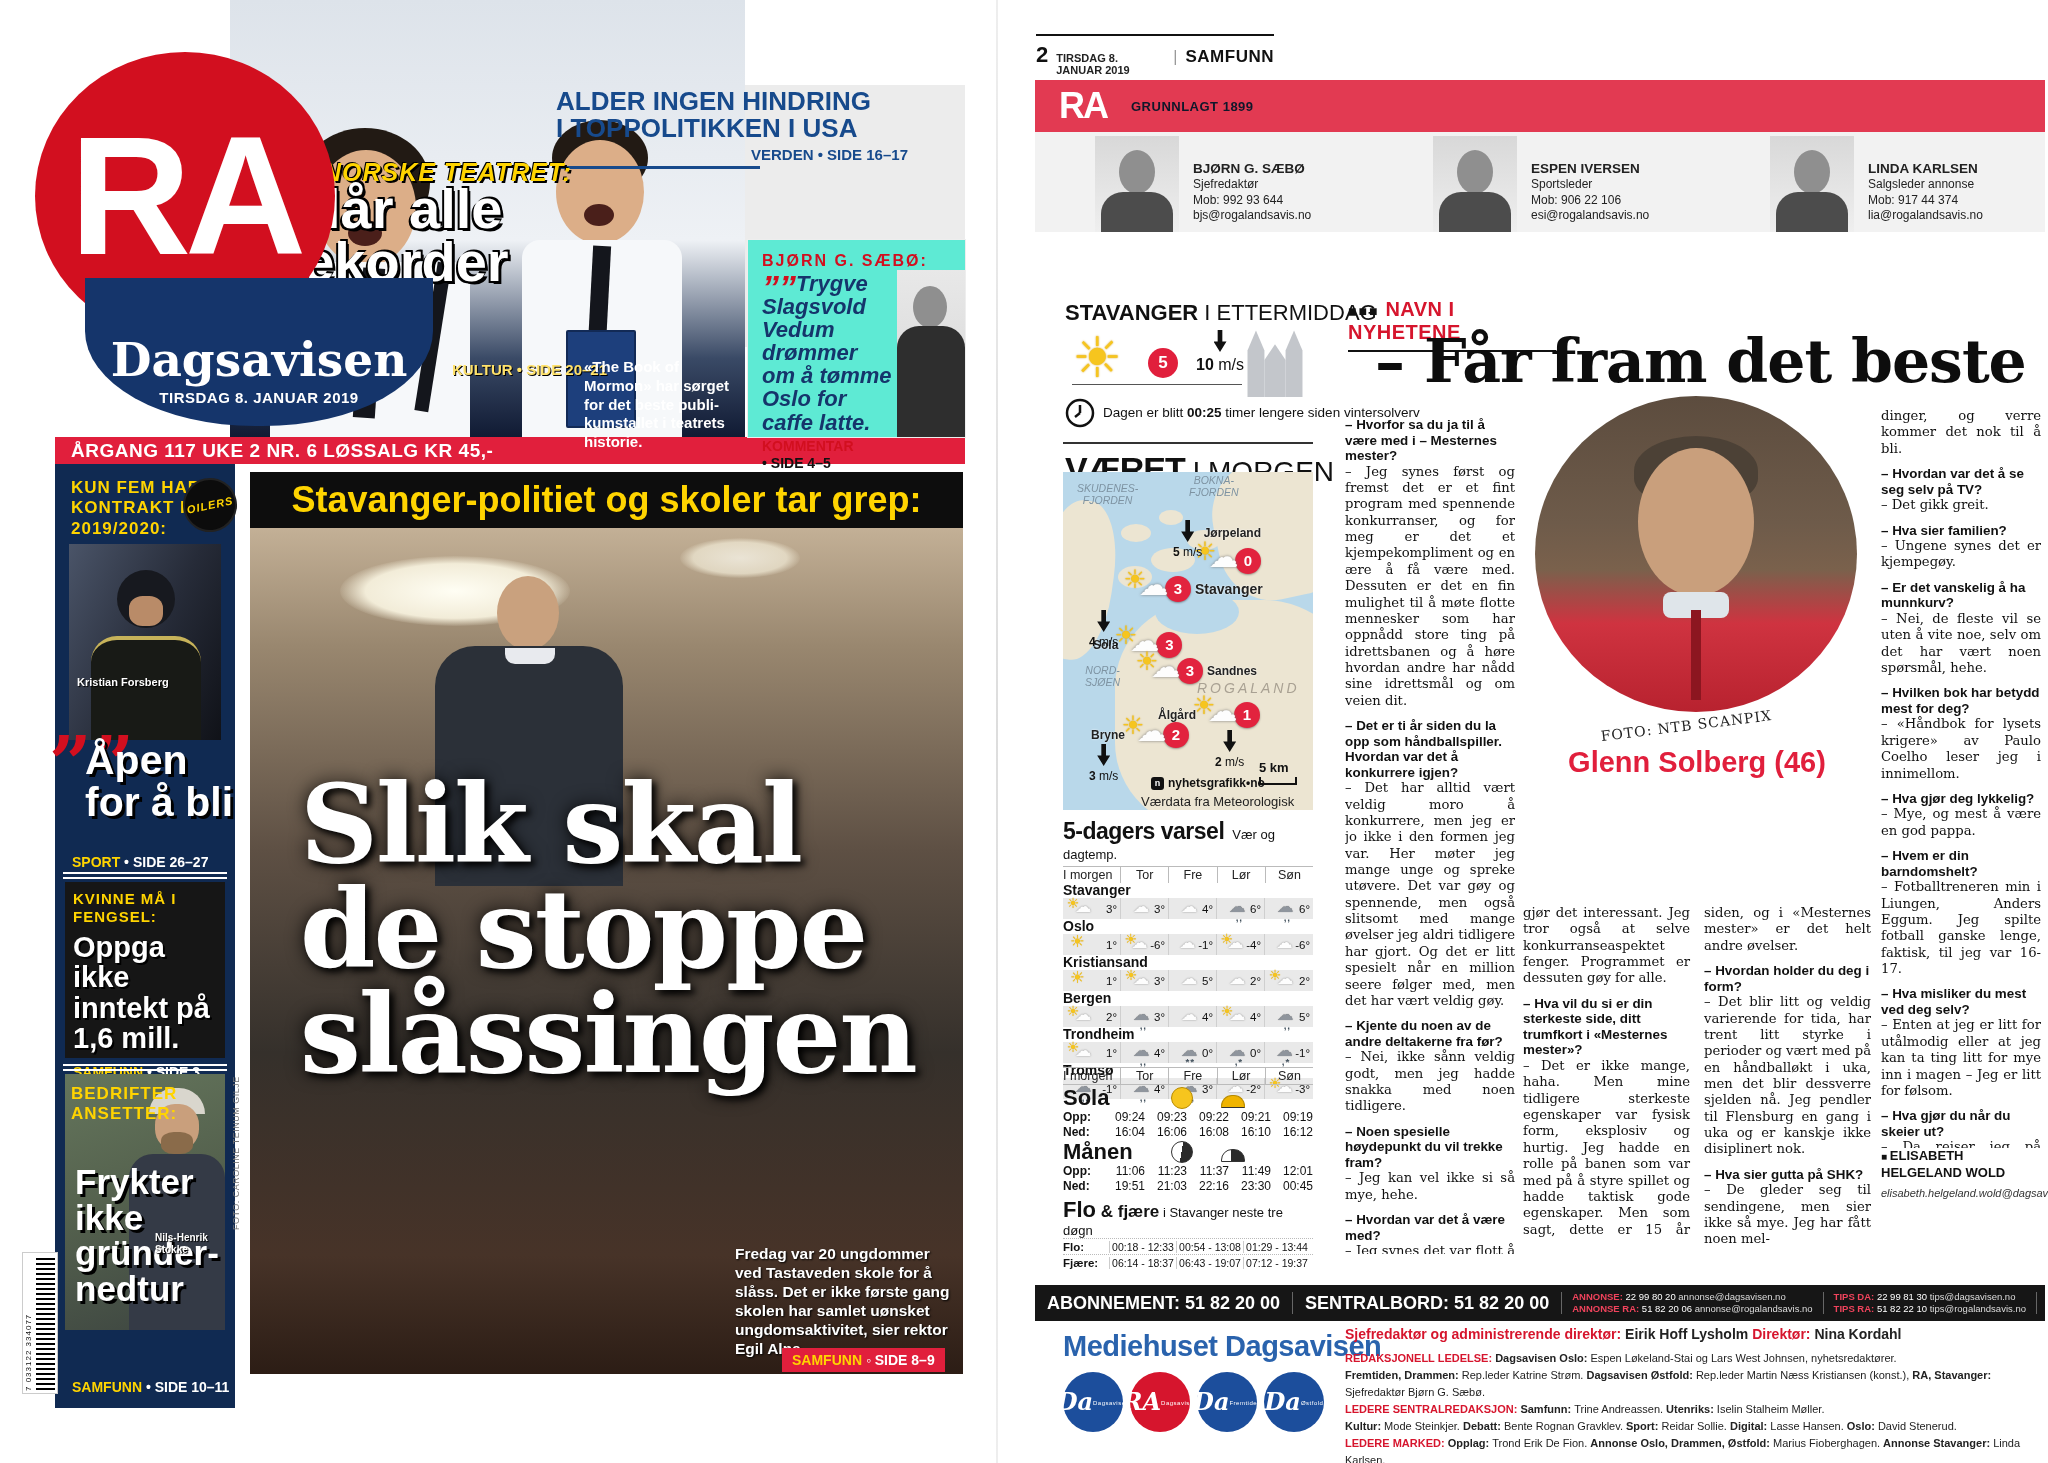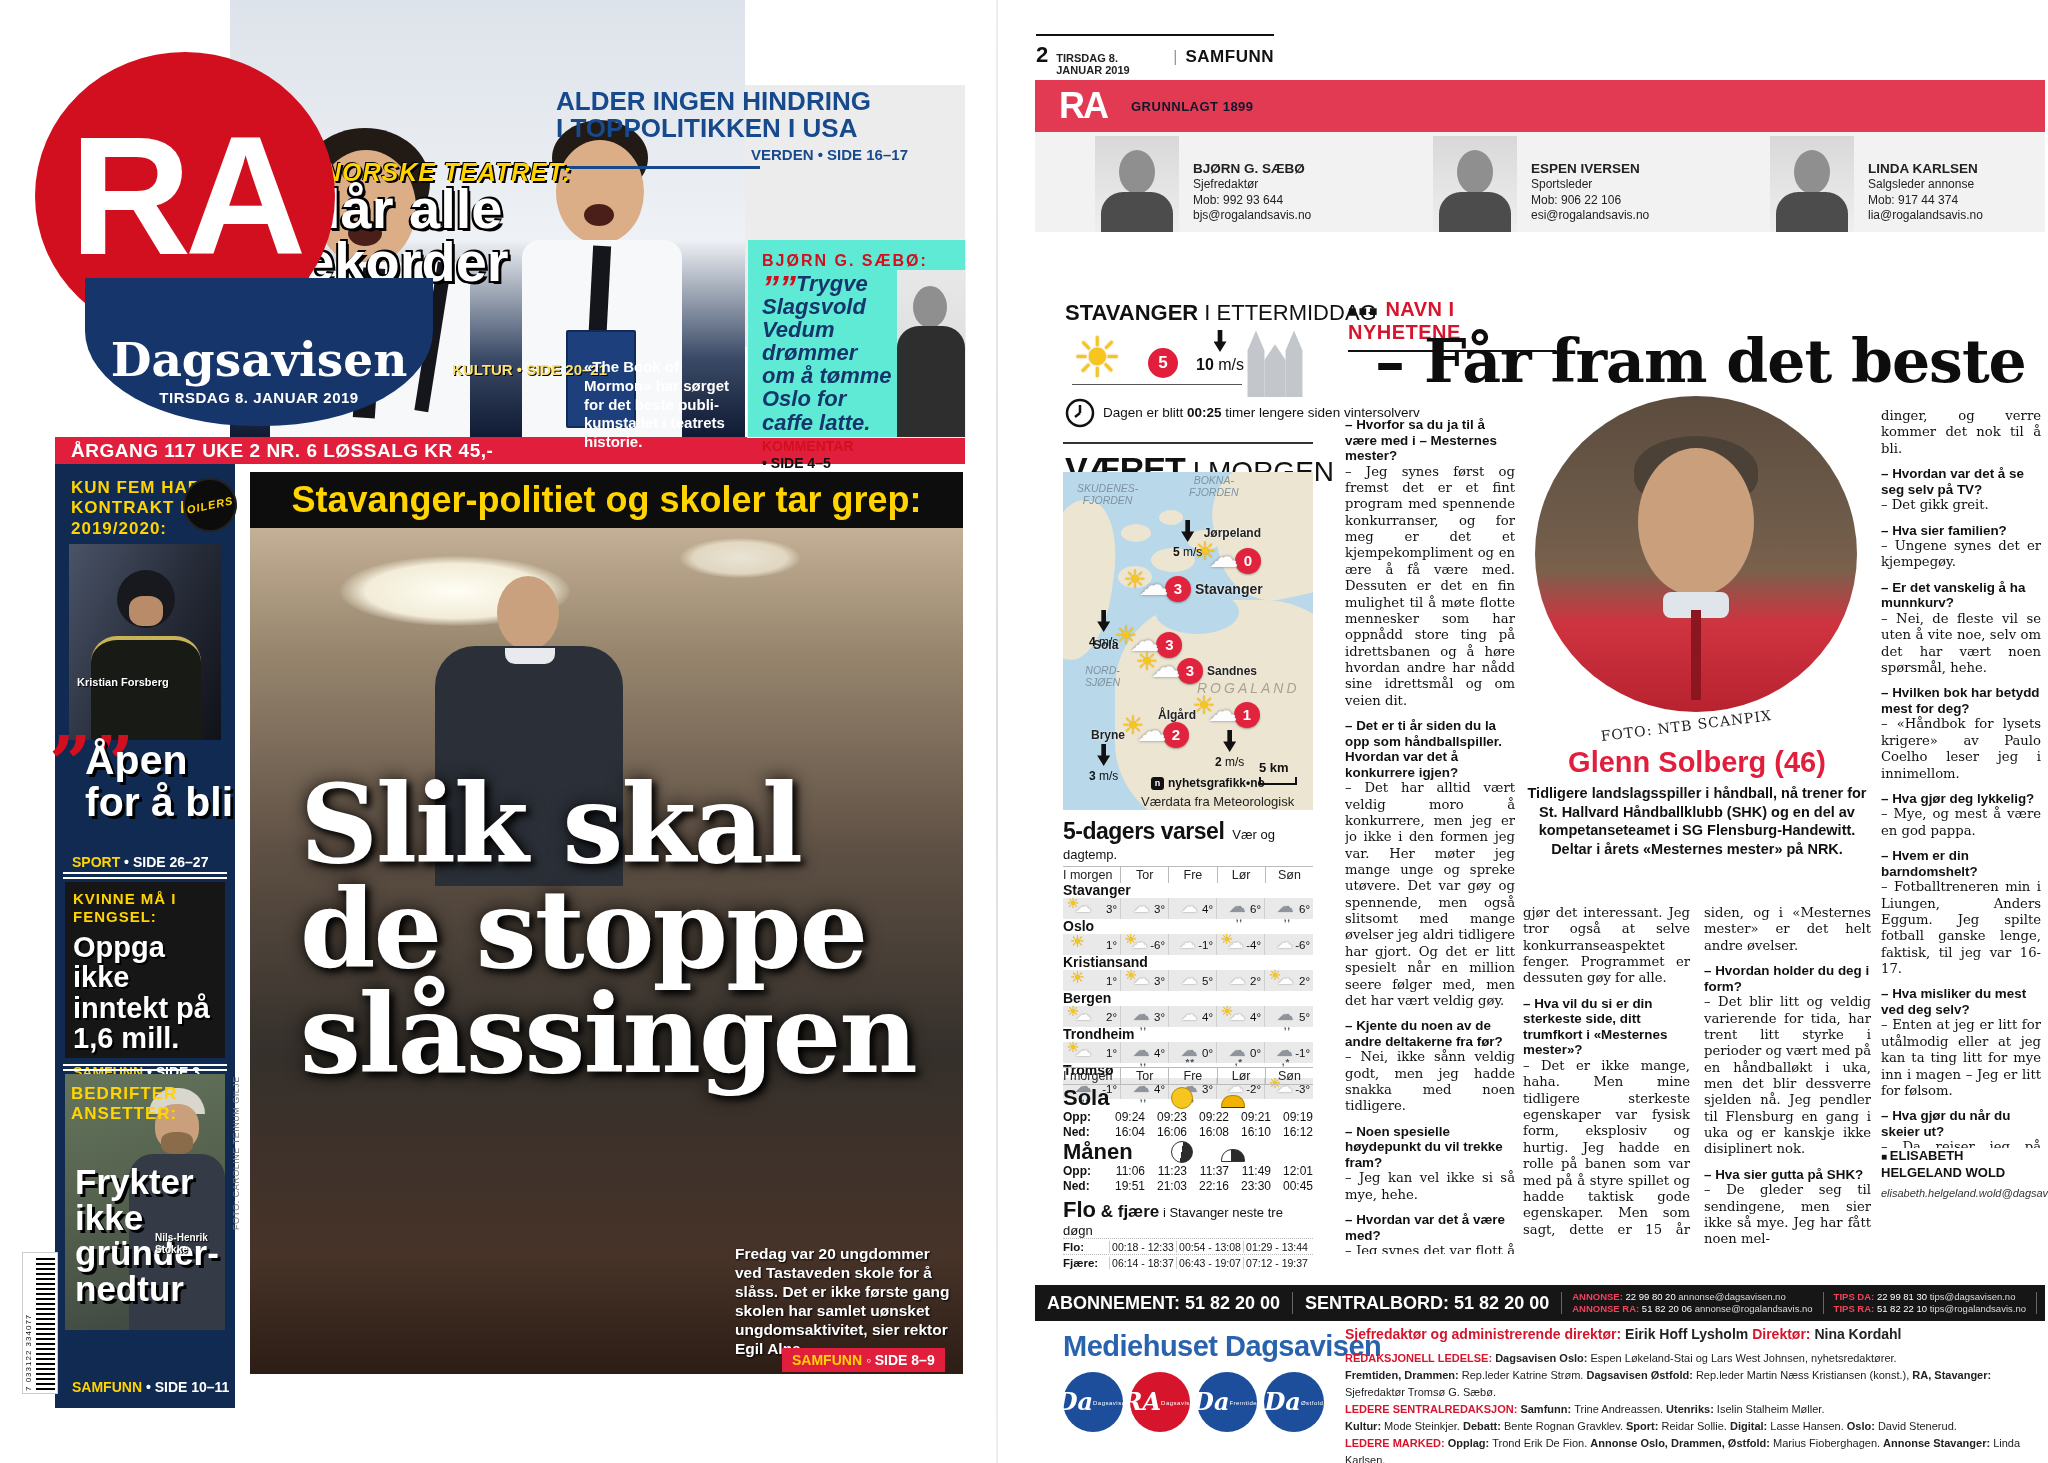--- a/index.html
+++ b/index.html
@@ -819,24 +819,20 @@
     </div>
 
   <div class="abs glenn-circle">
     <div class="glenn-hair"></div>
     <div class="glenn-face"></div>
     <div class="glenn-collar"></div>
     <div class="glenn-zip"></div>
   </div>
   <div class="abs glenn-credit">FOTO: NTB SCANPIX</div>
   <div class="abs glenn-name">Glenn Solberg (46)</div>
-  <div class="abs glenn-bio">
-    <div>Tidligere landslagsspiller i håndball, nå trener for St. Hallvard Håndballklubb (SHK) og en del av kompetanseteamet i SG Flensburg-Handewitt.</div>
-    <div>Deltar i årets «Mesternes mester» på NRK.</div>
-  </div>
 
   <div class="abs acol col23" id="art-col23">
       <p class="aa">gjør det interessant. Jeg tror også at selve konkurranseaspektet fenger. Programmet er dessuten gøy for alle.</p>
       <p class="aq">– Hva vil du si er din sterkeste side, ditt trumfkort i «Mesternes mester»?</p>
       <p class="aa">– Det er ikke mange, haha. Men mine tidligere sterkeste egenskaper var fysisk form, eksplosiv og hurtig. Jeg hadde en rolle på banen som var med på å styre spillet og hadde taktisk gode egenskaper. Men som sagt, dette er 15 år siden, og i «Mesternes mester» er det helt andre øvelser.</p>
       <p class="aq">– Hvordan holder du deg i form?</p>
       <p class="aa">– Det blir litt og veldig varierende for tida, har trent litt styrke i perioder og vært med på en håndballøkt i uka, men det blir dessverre sjelden nå. Jeg pendler til Flensburg en gang i uka og er kanskje ikke disiplinert nok.</p>
       <p class="aq">– Hva sier gutta på SHK?</p>
       <p class="aa">– De gleder seg til sendingene, men sier ikke så mye. Jeg har fått noen mel-</p>
     </div>
@@ -895,18 +891,18 @@
         <div class="s">Fremtiden</div>
       </div>
       <div class="logo-circle" style="background: rgb(28, 78, 156);">
         <div class="t">Da</div>
         <div class="s">Østfold</div>
       </div>
     </div>
   <div class="abs foot-lines" id="foot-lines">
       <div class="fl first"><span class="seg-r">Sjefredaktør og administrerende direktør: </span><span class="seg-b">Eirik Hoff Lysholm   </span><span class="seg-r">Direktør: </span><span class="seg-b">Nina Kordahl</span></div>
       <div class="fl"><span class="seg-r">REDAKSJONELL LEDELSE: </span><span class="seg-b">Dagsavisen Oslo: </span><span class="seg-n">Espen Løkeland-Stai og Lars West Johnsen, nyhetsredaktører.</span></div>
-      <div class="fl"><span class="seg-b">Fremtiden, Drammen: </span><span class="seg-n">Rep.leder Katrine Strøm. </span><span class="seg-b">Dagsavisen Østfold: </span><span class="seg-n">Rep.leder Martin Næss Kristiansen (konst.), </span><span class="seg-b">RA, Stavanger: </span><span class="seg-n">Sjefredaktør Tromsø G. Sæbø.</span></div>
+      <div class="fl"><span class="seg-b">Fremtiden, Drammen: </span><span class="seg-n">Rep.leder Katrine Strøm. </span><span class="seg-b">Dagsavisen Østfold: </span><span class="seg-n">Rep.leder Martin Næss Kristiansen (konst.), </span><span class="seg-b">RA, Stavanger: </span><span class="seg-n">Sjefredaktør Bjørn G. Sæbø.</span></div>
       <div class="fl"><span class="seg-r">LEDERE SENTRALREDAKSJON: </span><span class="seg-b">Samfunn: </span><span class="seg-n">Trine Andreassen. </span><span class="seg-b">Utenriks: </span><span class="seg-n">Iselin Stalheim Møller.</span></div>
       <div class="fl"><span class="seg-b">Kultur: </span><span class="seg-n">Mode Steinkjer. </span><span class="seg-b">Debatt: </span><span class="seg-n">Bente Rognan Gravklev. </span><span class="seg-b">Sport: </span><span class="seg-n">Reidar Sollie. </span><span class="seg-b">Digital: </span><span class="seg-n">Lasse Hansen. </span><span class="seg-b">Oslo: </span><span class="seg-n">David Stenerud.</span></div>
       <div class="fl"><span class="seg-r">LEDERE MARKED: </span><span class="seg-b">Opplag: </span><span class="seg-n">Trond Erik De Fion. </span><span class="seg-b">Annonse Oslo, Drammen, Østfold: </span><span class="seg-n">Marius Fioberghagen. </span><span class="seg-b">Annonse Stavanger: </span><span class="seg-n">Linda Karlsen.</span></div>
     </div>
 </div>
 
 </body></html>

